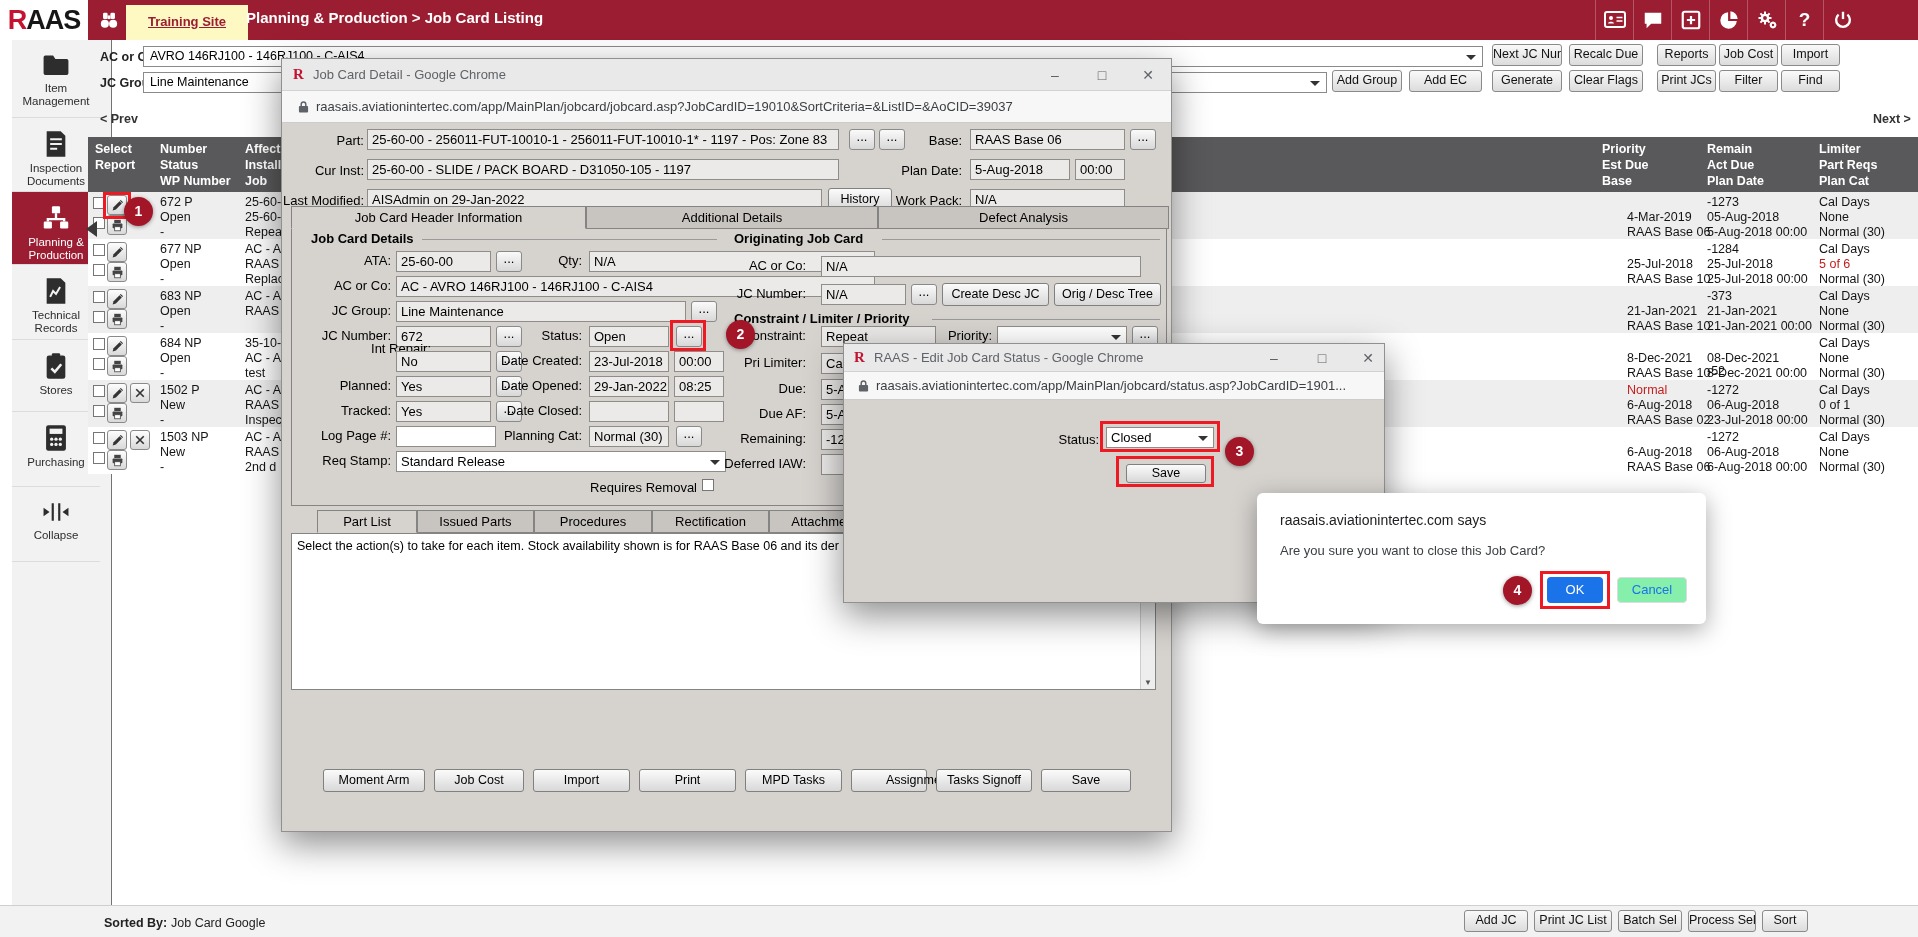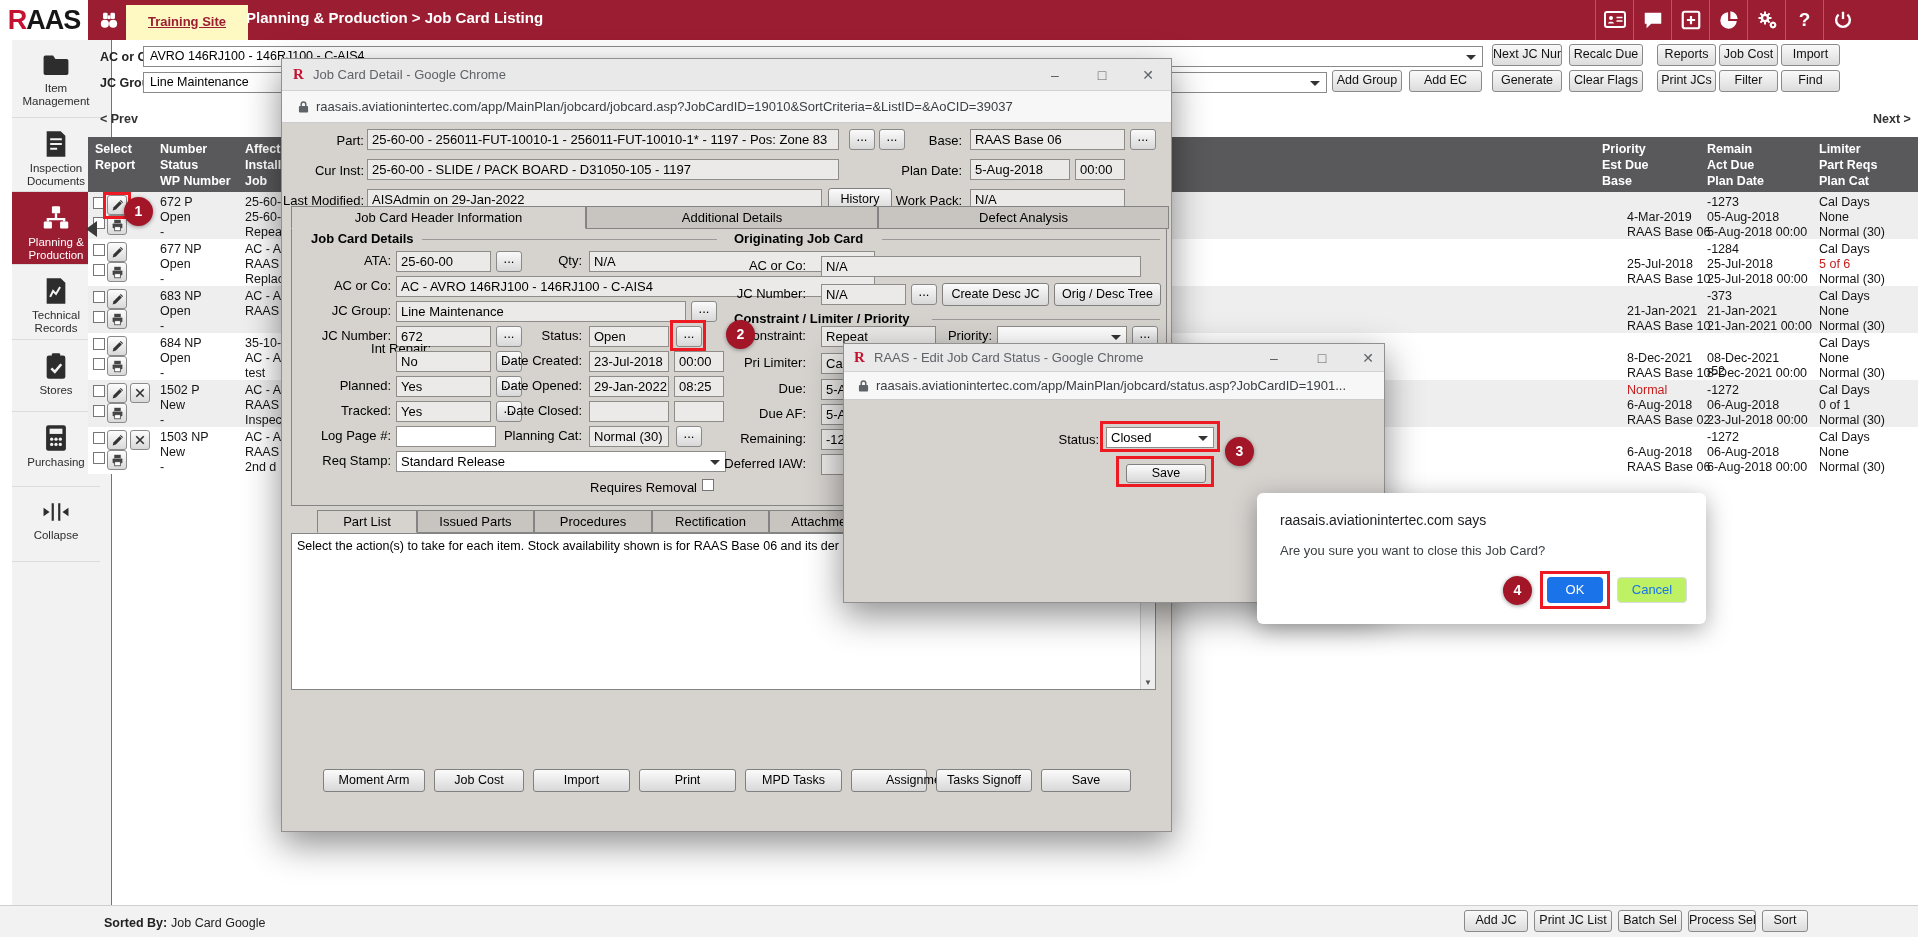--- a/index.html
+++ b/index.html
@@ -64,21 +64,21 @@
   .tab.active { background:#d6d3cf; border-bottom-color:#d6d3cf; font-weight:normal; z-index:2; }
   #jc-tabpanel { position:absolute; left:9px; top:169px; width:876px; height:278px; border:1px solid #848484; }
   #partlist-area { position:absolute; left:9px; top:474px; width:865px; height:157px; background:#fff; border:1px solid #848484; font-size:12.5px; }
   #pl-scroll { position:absolute; right:0; top:0; width:15px; height:100%; background:#eee; border-left:1px solid #ccc; font-size:8px; color:#555; text-align:center; }
 
   
   #confirm { position:absolute; left:1257px; top:493px; width:449px; height:131px; background:#fff; border-radius:6px; box-shadow:0 6px 24px rgba(0,0,0,.35); z-index:40; }
   #confirm .ctitle { position:absolute; left:23px; top:19px; font-size:14px; color:#202124; }
   #confirm .cmsg { position:absolute; left:23px; top:50px; font-size:13px; color:#3c4043; }
   .okbtn { position:absolute; width:56px; height:26px; background:#1a73e8; color:#fff; border-radius:4px; font-size:13px; text-align:center; line-height:26px; cursor:pointer; }
-  .cancelbtn { position:absolute; width:70px; height:26px; background:#bef264; color:#1a73e8; border:1px solid #dadce0; border-radius:4px; font-size:13px; text-align:center; line-height:24px; cursor:pointer; }
+  .cancelbtn { position:absolute; width:70px; height:26px; background:#86efac; color:#1a73e8; border:1px solid #dadce0; border-radius:4px; font-size:13px; text-align:center; line-height:24px; cursor:pointer; }
 
   
   .ann-box { position:absolute; border:3px solid #ee1a23; z-index:60; pointer-events:none; }
   .ann-circle { position:absolute; width:29px; height:29px; border-radius:50%; background:#a21628; color:#fff; font-size:14px; font-weight:bold; line-height:29px; text-align:center; z-index:61; box-shadow:0 1px 4px rgba(0,0,0,.4); }
 
   .z10 { z-index:10; } .z20 { z-index:20; }
 </style>
 </head>
 <body>
 

